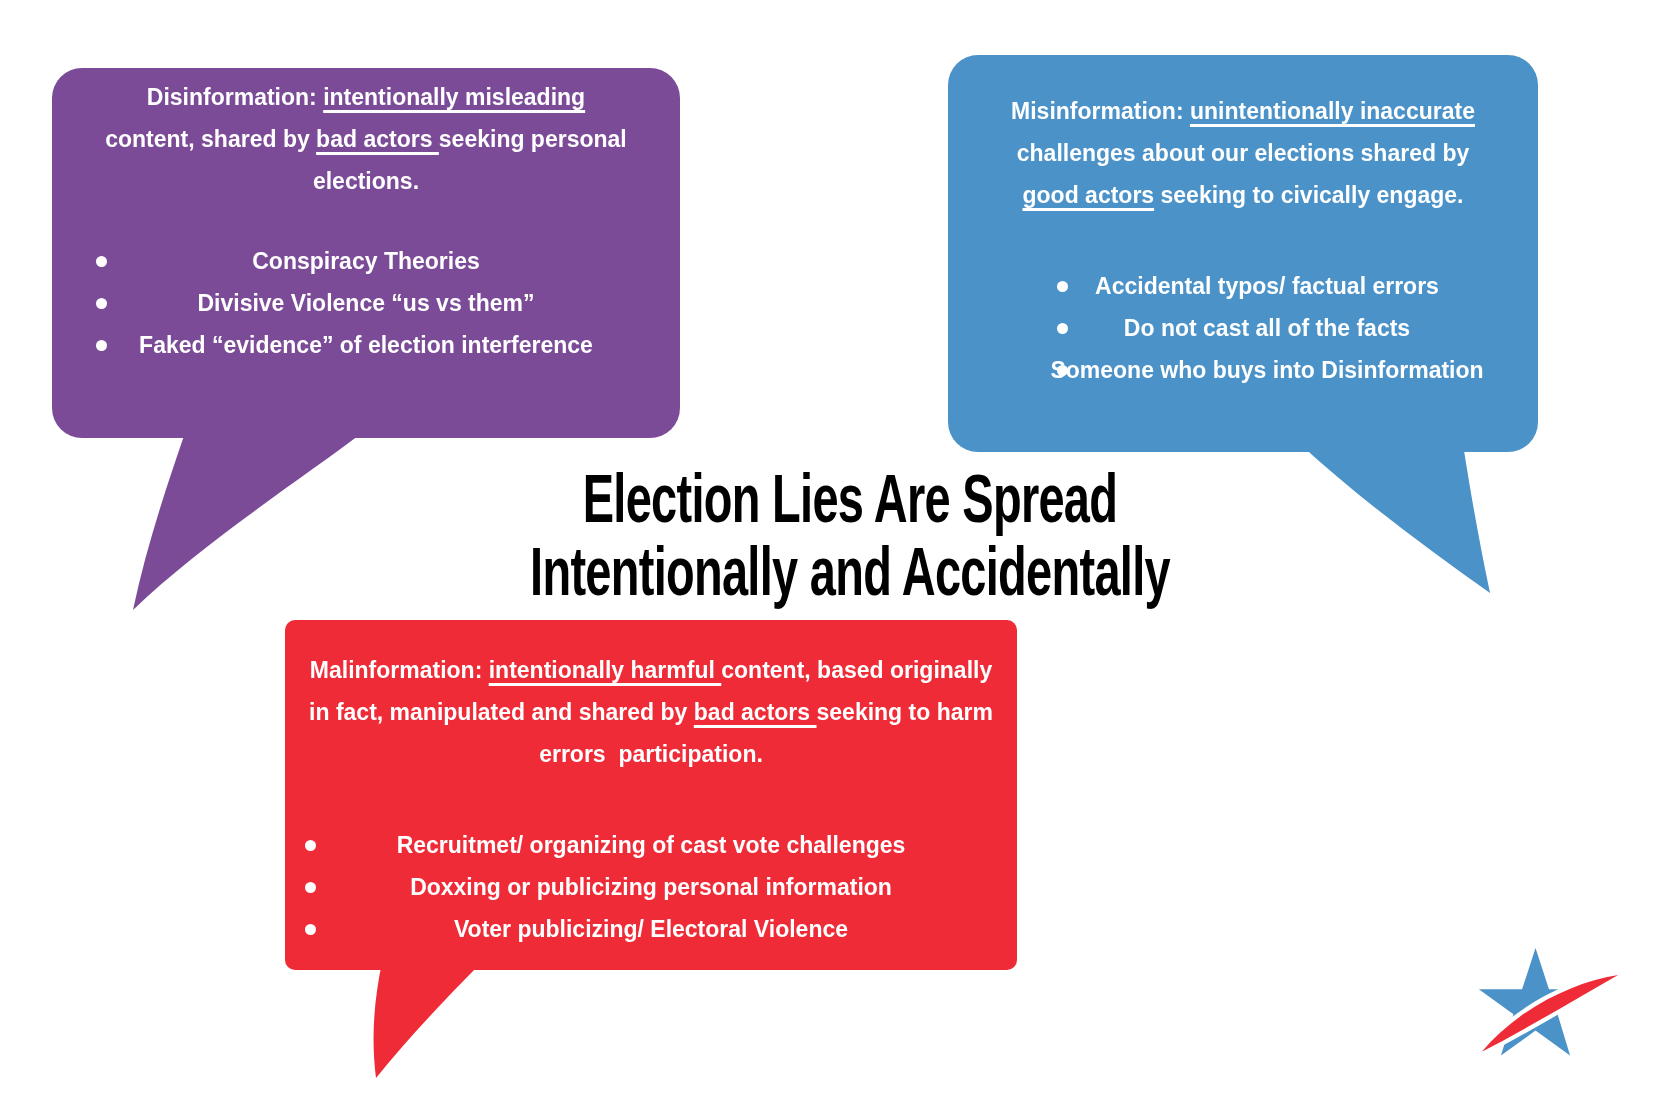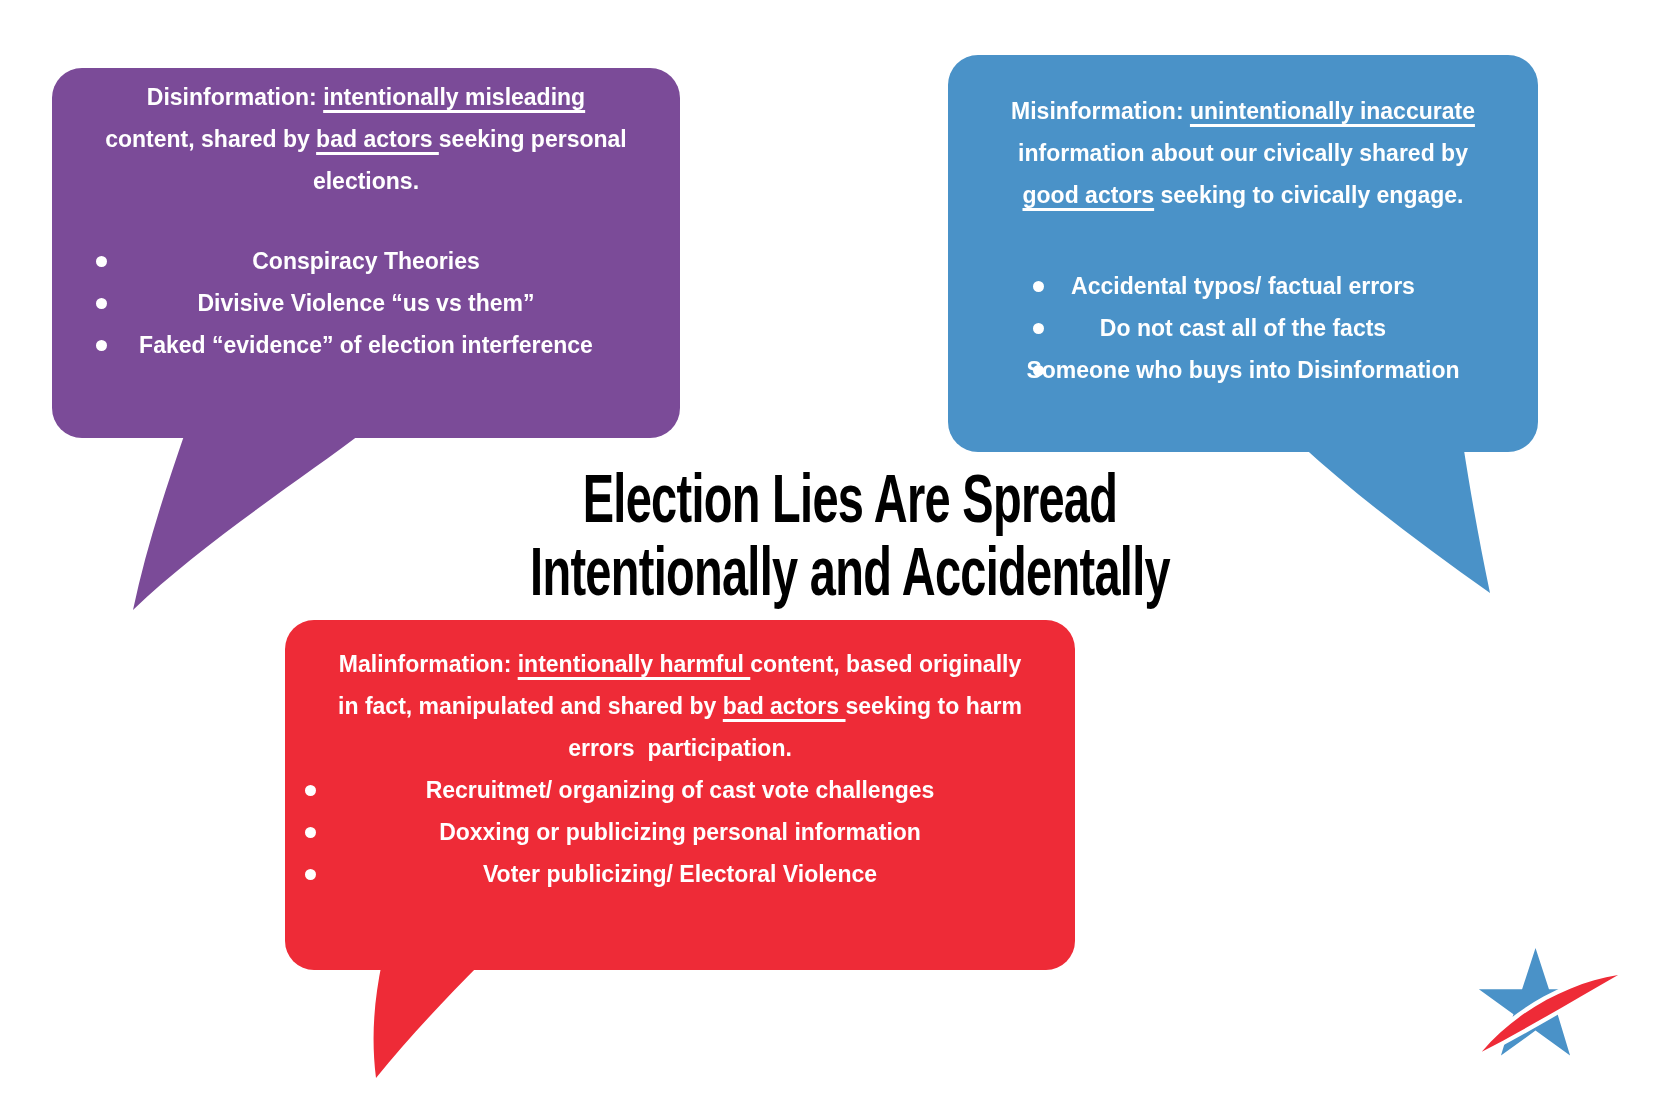--- a/index.html
+++ b/index.html
@@ -31,27 +31,27 @@
   #bubble-disinformation {
     left:52px; top:68px; width:628px; height:370px; border-radius:30px;
     padding-top:8px; box-sizing:border-box; --dot-x:44px;
   }
   #bubble-disinformation .bullets { margin-top:38px; }
 
   #bubble-misinformation {
     left:948px; top:55px; width:590px; height:397px; border-radius:30px;
     padding-top:35px; box-sizing:border-box; --dot-x:85px;
   }
-  #bubble-misinformation .bullets { margin-top:49px; }
+  #bubble-misinformation .bullets { margin-top:49px;padding-left:24px; }
 
   #bubble-malinformation {
-    left:285px; top:620px; width:790px; height:350px; border-radius:29px;
-    padding-top:23px; box-sizing:border-box; --dot-x:20px;
+    left:285px; top:620px; width:732px; height:350px; border-radius:10px;
+    padding-top:29px; box-sizing:border-box; --dot-x:20px;
   }
-  #bubble-malinformation .bullets { }
+  #bubble-malinformation .bullets { margin-top:49px; }
 
   .title-line {
     position:absolute; left:10px; width:1680px; text-align:center;
     font-weight:bold; font-size:68px; line-height:68px; color:#000000;
     letter-spacing:-1px; transform:scaleX(0.69); transform-origin:50% 50%;
     white-space:pre;
   }
   #title-line-1 { top:464px; }
   #title-line-2 { top:537px; }
 
@@ -77,21 +77,21 @@
     <div class="bullets">
         <div class="brow"><span class="dot"></span><span>Conspiracy Theories</span></div>
         <div class="brow"><span class="dot"></span><span>Divisive Violence “us vs them”</span></div>
         <div class="brow"><span class="dot"></span><span>Faked “evidence” of election interference</span></div>
       </div>
   </div>
 
   <div class="bubble" id="bubble-misinformation" style="background: rgb(74, 146, 200);">
     <div class="para">
         <div class="pline"><span>Misinformation: </span><span class="u">unintentionally inaccurate</span></div>
-        <div class="pline"><span>information about our civically shared by</span></div>
+        <div class="pline"><span>challenges about our elections shared by</span></div>
         <div class="pline"><span class="u">good actors</span><span> seeking to civically engage.</span></div>
       </div>
     <div class="bullets">
         <div class="brow"><span class="dot"></span><span>Accidental typos/ factual errors</span></div>
         <div class="brow"><span class="dot"></span><span>Do not cast all of the facts</span></div>
         <div class="brow"><span class="dot"></span><span>Someone who buys into Disinformation</span></div>
       </div>
   </div>
 
   <div class="bubble" id="bubble-malinformation" style="background: rgb(238, 43, 55);">

